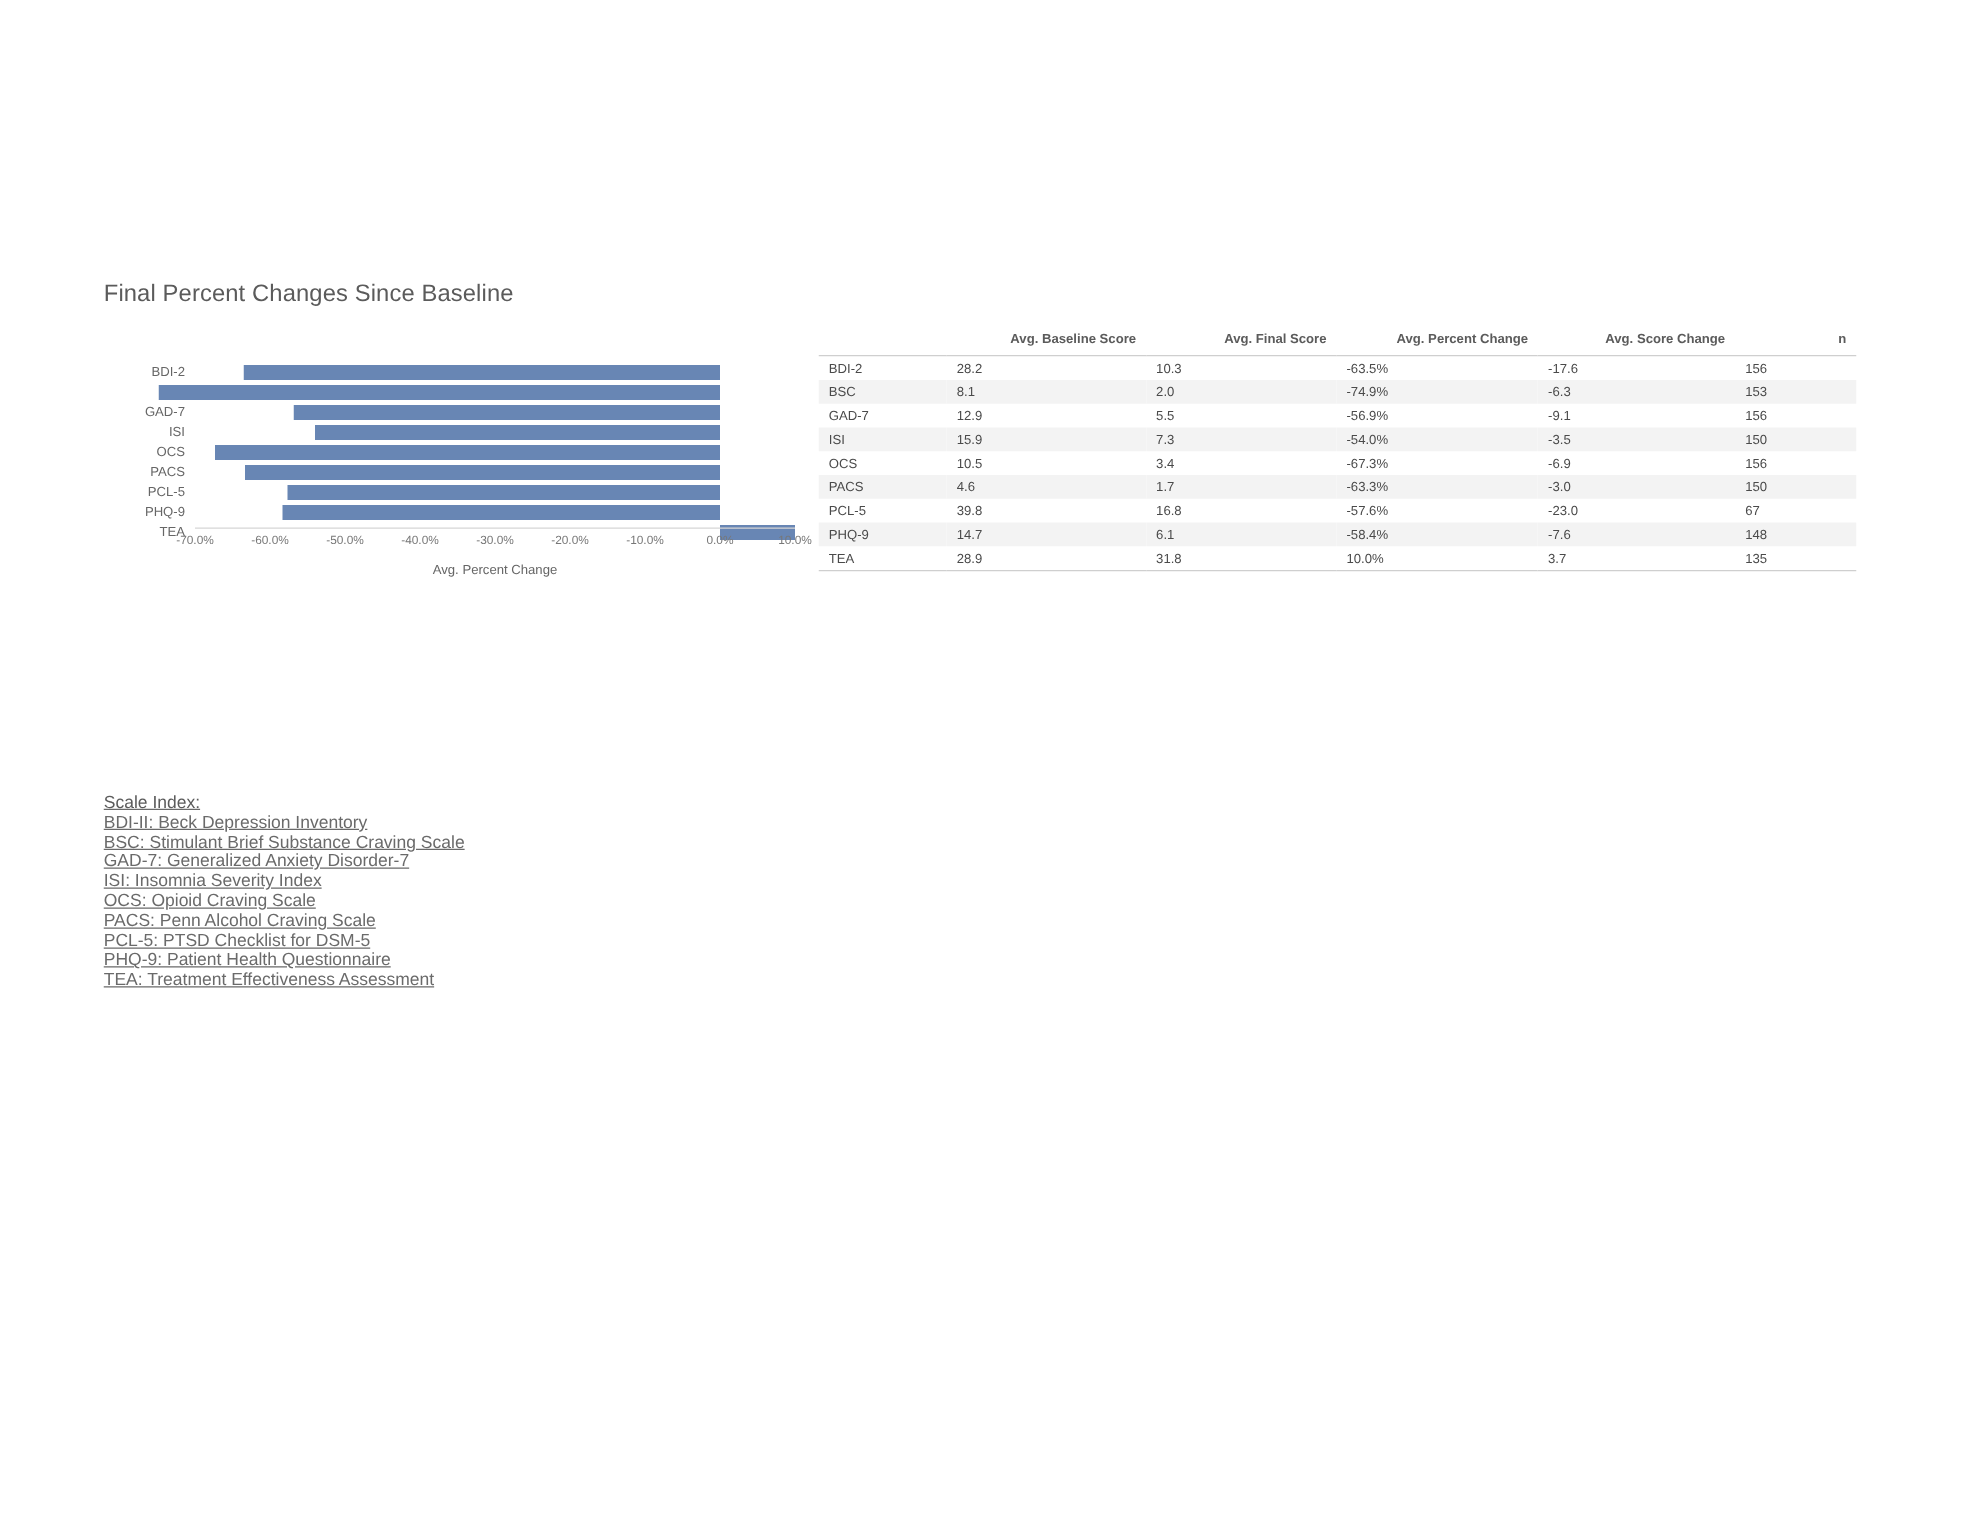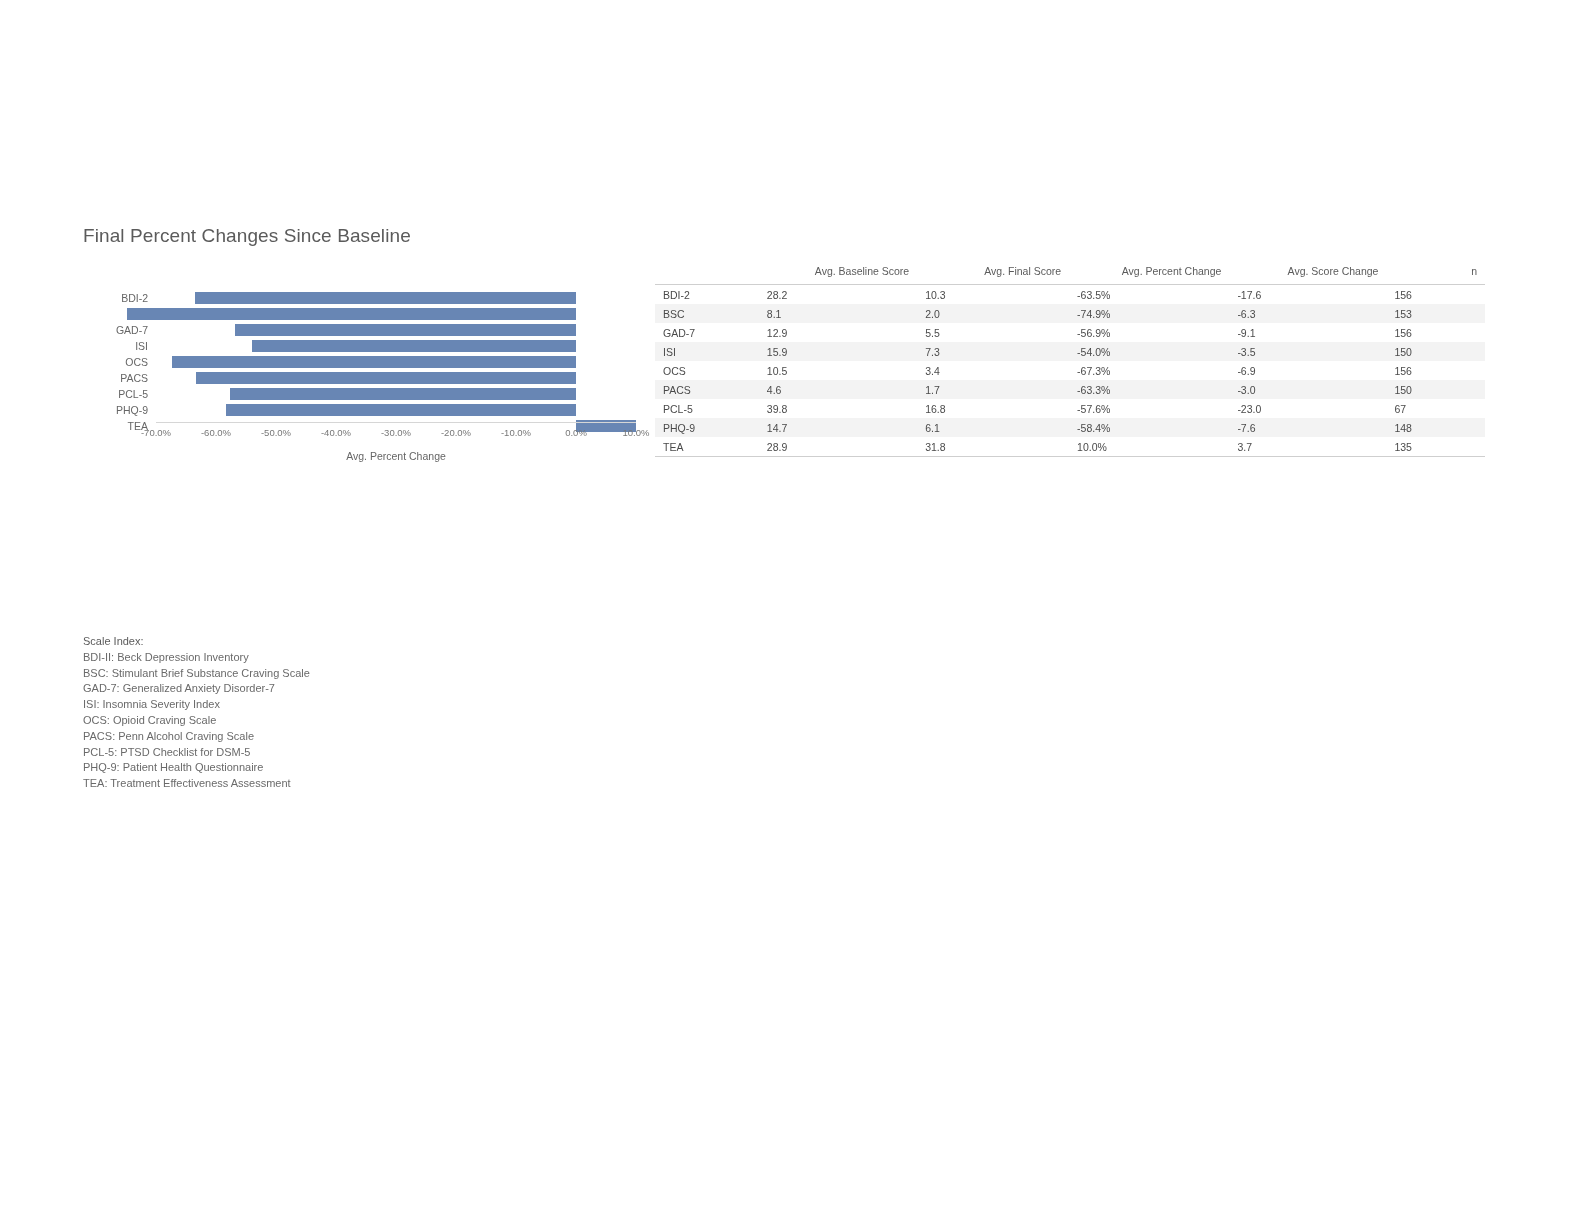--- a/index.html
+++ b/index.html
@@ -124,21 +124,21 @@
   }
 
   table.data-table {
     border-collapse: collapse;
     width: 830px;
     font-size: 10.5px;
     color: #4a4a4a;
   }
 
   table.data-table thead th {
-    font-weight: 400;
+    font-weight: 700;
     font-size: 10.5px;
     color: #5b5b5b;
     text-align: right;
     padding: 3px 8px 7px 8px;
     border-bottom: 1px solid #cfcfcf;
     white-space: nowrap;
     margin-top: 40px;
   }
 
   table.data-table thead th.col-scale {
@@ -166,23 +166,24 @@
 
   .col-w-scale { width: 120px; }
   .col-w-num { width: 170px; }
   .col-w-n { width: 120px; }
 
   
   .scale-index {
     position: absolute;
     left: 83px;
     top: 634px;
-    font-size: 11px;
+    font-size: 14px;
     color: #6a6a6a;
     line-height: 15.8px;
+    text-decoration: underline;
   }
   .scale-index .si-title {
     color: #5b5b5b;
   }
   .scale-index .si-line {
     white-space: nowrap;
   }
 </style>
 </head>
 <body>

